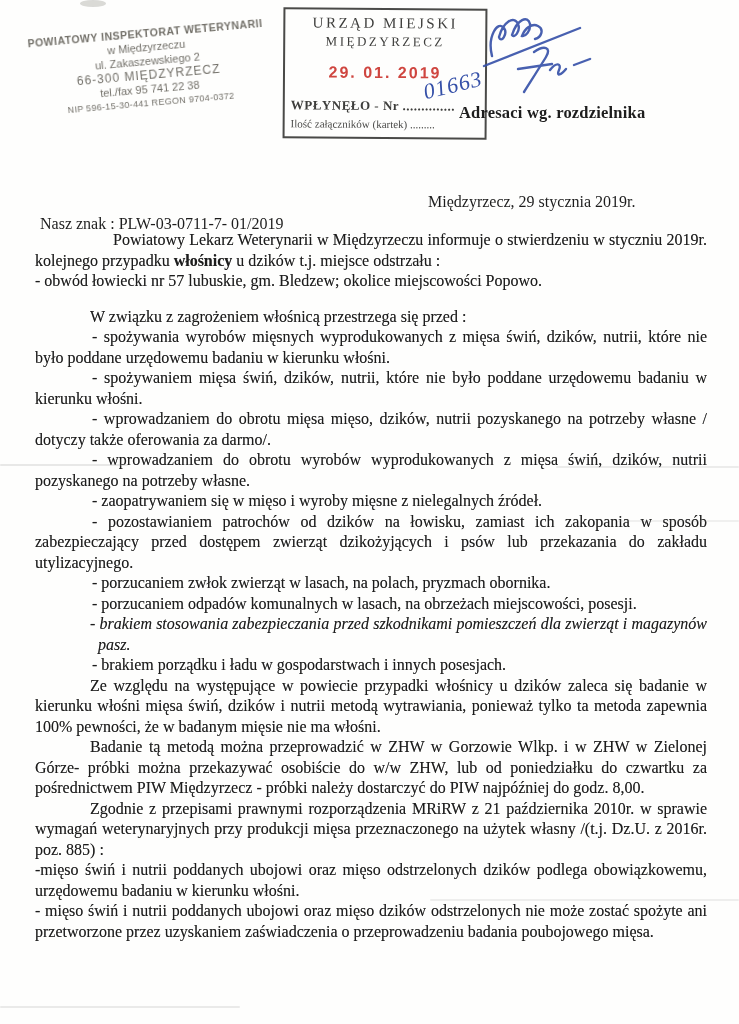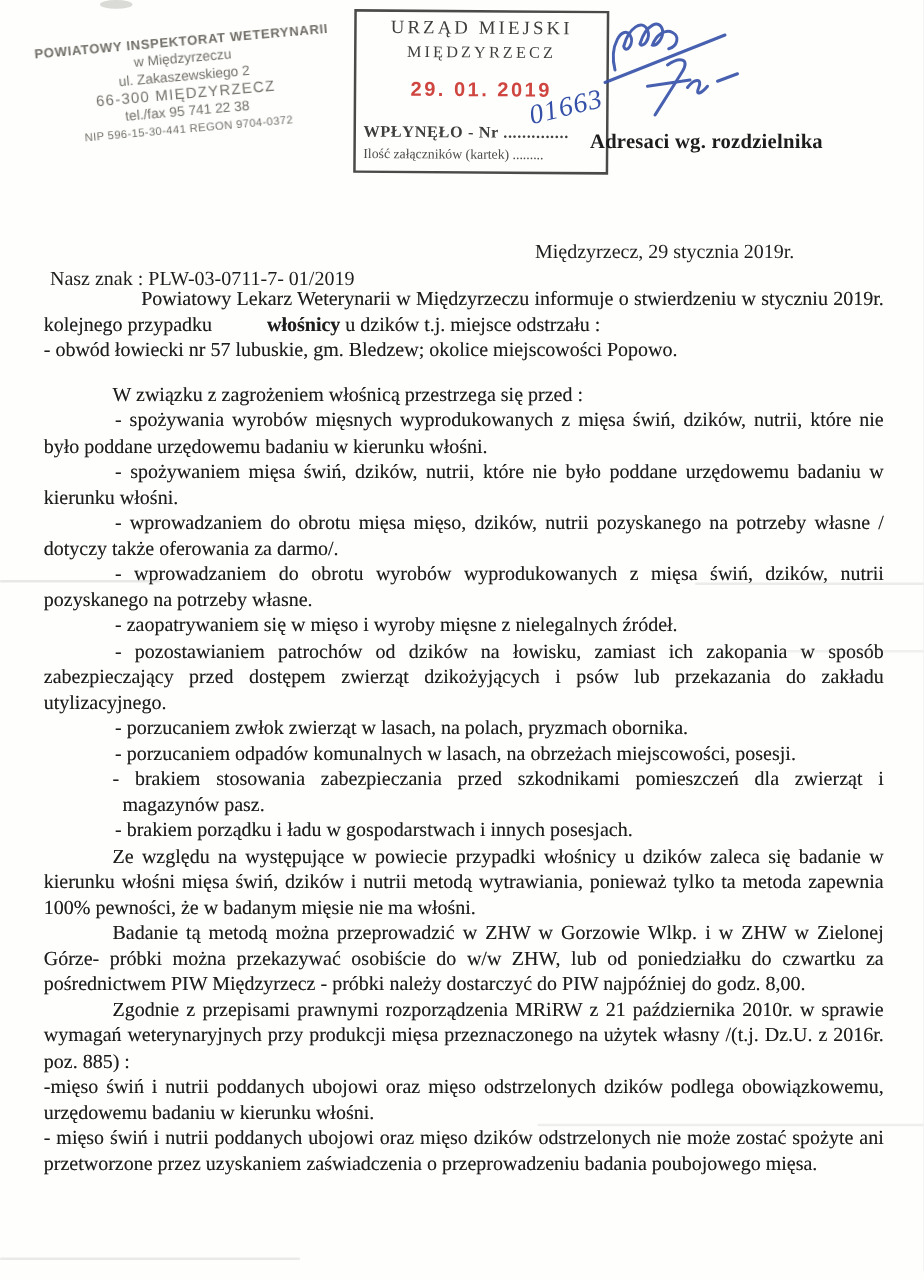--- a/index.html
+++ b/index.html
@@ -38,40 +38,40 @@
   .receipt-stamp .attach{font-size:11px;margin-top:4px;white-space:nowrap;color:#4c4c4a;}
   .hand-number{
     position:absolute;right:2px;top:62px;
     color:#3550a8;font-size:22px;font-style:italic;
     transform:rotate(-14deg);
     font-family:"Liberation Serif","DejaVu Serif",serif;
     letter-spacing:1px;
   }
   .signature{position:absolute;left:478px;top:6px;width:160px;height:110px;}
   .addressee{
-    position:absolute;left:472px;top:103px;
+    position:absolute;left:459px;top:103px;
     font-size:16.5px;font-weight:bold;letter-spacing:.2px;
   }
   
   .our-ref{position:absolute;left:40px;top:182px;font-size:16px;margin-top:33px;}
   .place-date{position:absolute;left:428px;top:179px;font-size:16px;margin-top:14px;}
   
   .body-text{
     position:absolute;left:35px;top:230px;width:672px;
     font-size:16px;line-height:20.5px;text-align:justify;
     text-shadow:0 0 .4px rgba(20,20,20,.45);
   }
   .para{margin:0;}
   .ind-p1{text-indent:78px;}
   .ind{text-indent:55px;}
   .bullet{text-indent:57px;margin:0;}
-  .bullet-hang{padding-left:63px;text-indent:-8px;margin:0;}
+  .bullet-hang{padding-left:63px;text-indent:-8px;margin:0;font-style:italic;}
   .gap-sm{margin-top:15px;font-family:Liberation Serif, serif;}
   .gap{}
-  b{font-weight:bold;margin-left:40px;}
+  b{font-weight:bold;}
   
   .streak{position:absolute;background:#9a9a9a;opacity:.22;border-radius:2px;}
   .st1{left:0;top:464px;width:128px;height:2px;}
   .st2{left:556px;top:466px;width:183px;height:2px;opacity:.18;}
   .st3{left:618px;top:520px;width:121px;height:2px;opacity:.14;}
   .st4{left:430px;top:899px;width:309px;height:2px;opacity:.16;}
   .st5{left:0;top:1006px;width:240px;height:2px;opacity:.2;}
   .smudge{position:absolute;left:80px;top:0;width:26px;height:7px;background:#b5b5b0;opacity:.5;border-radius:50%;}
 </style>
 </head>

